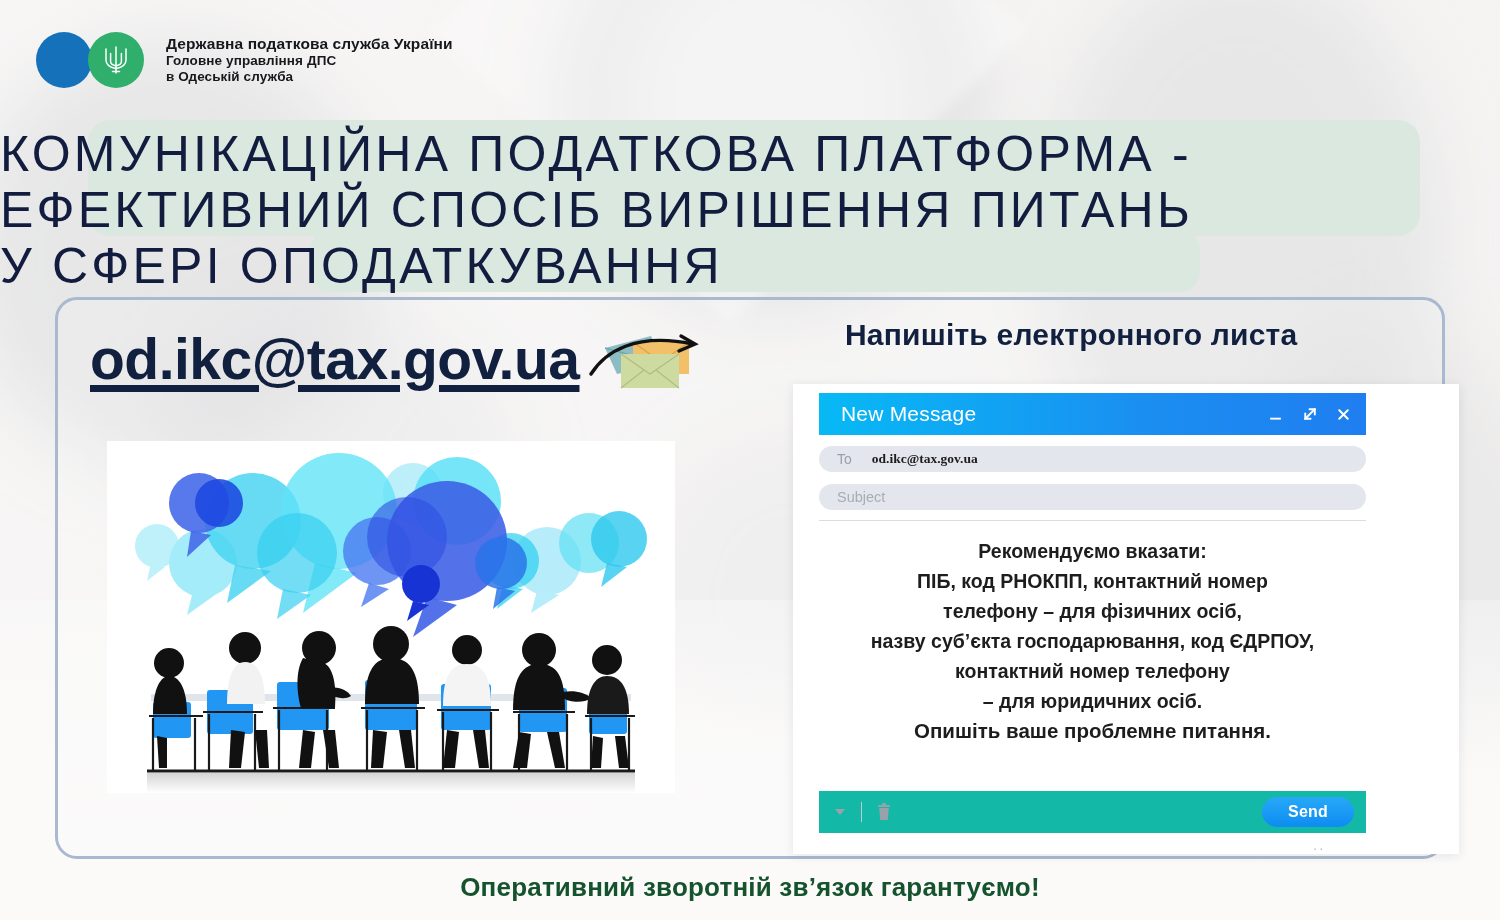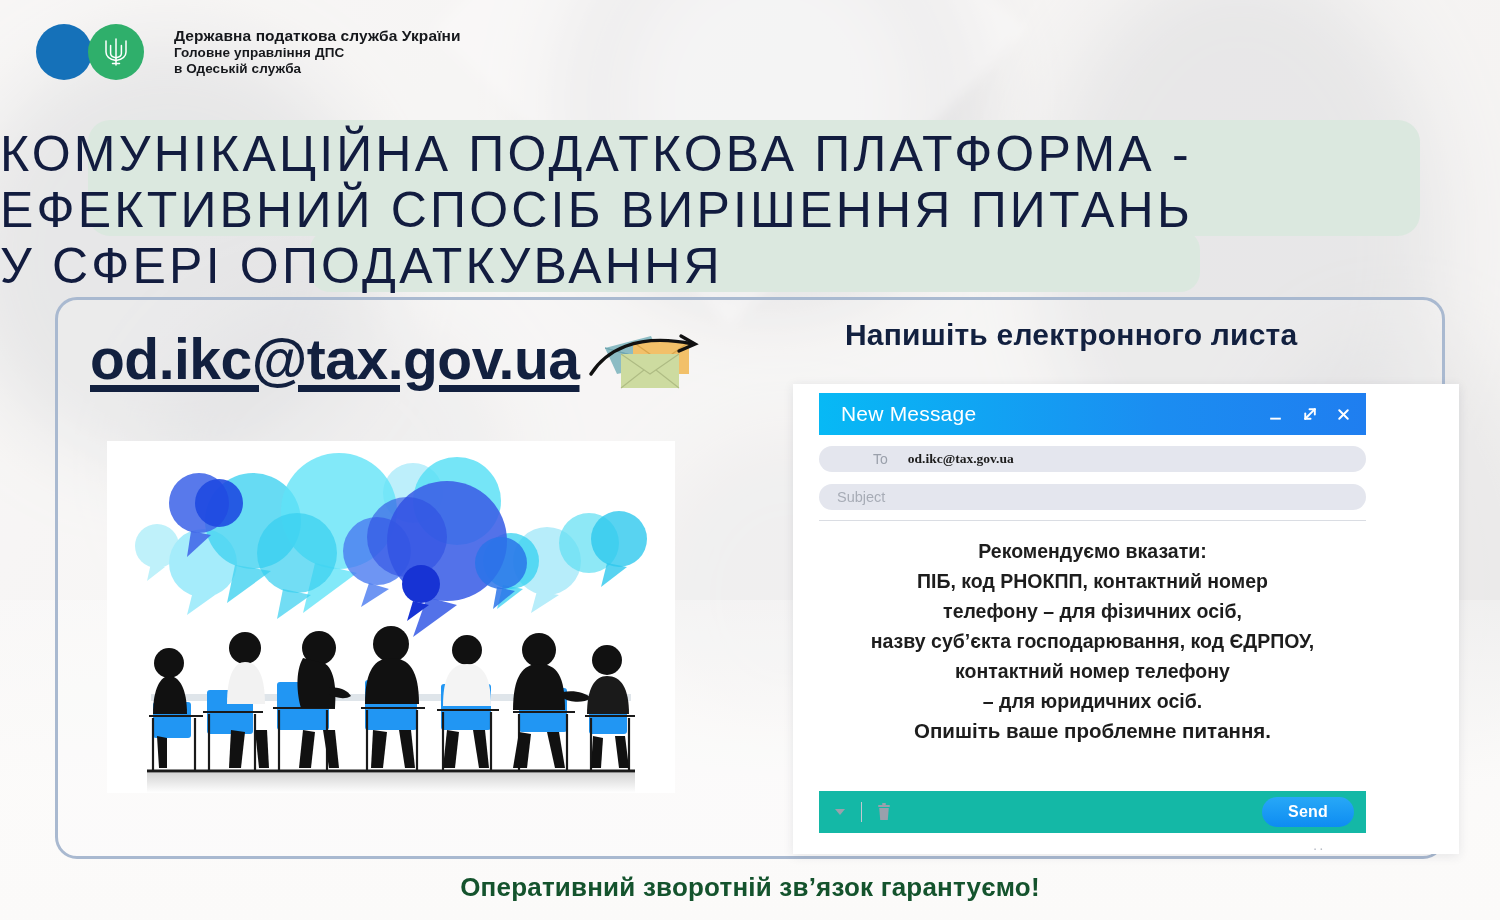--- a/index.html
+++ b/index.html
@@ -61,24 +61,24 @@
   }
   .bg-wash {
     position: absolute; inset: 0;
     background: rgba(248,247,246,0.58);
   }
 
   
   .brand {
     position: absolute;
     left: 36px;
-    top: 24px;
+    top: 32px;
     display: flex;
     align-items: center;
-    gap: 16px;
+    gap: 8px;
   }
   .brand-marks { position: relative; width: 114px; height: 56px; flex: none; }
   .dot {
     position: absolute; top: 0; width: 56px; height: 56px; border-radius: 50%;
   }
   .dot-blue  { left: 0;    background: #1571b9; }
   .dot-green { left: 52px; background: #2faf6b;
                display: flex; align-items: center; justify-content: center; }
   .brand-text {
     margin-left: 8px;
@@ -195,21 +195,21 @@
     width: 547px; height: 26px;
     background: #e4e6ee;
     border-radius: 13px;
     display: flex; align-items: center;
     box-sizing: border-box;
     padding-left: 18px;
   }
   .field-to      { top: 62px; }
   .field-subject { top: 100px; }
   .field-label {
-    color: #9aa0ab; font-size: 14px; font-weight: 400; margin-left: 36px;
+    color: #9aa0ab; font-size: 14px; font-weight: 400;
   }
   .field-value {
     color: #1c1c1c; font-size: 13.5px; font-weight: 700;
     margin-left: 20px; font-family: "Liberation Serif", serif;
   }
   .field-placeholder { color: #a7acb6; font-size: 14.5px; }
 
   .compose-rule {
     position: absolute; left: 26px; top: 136px;
     width: 547px; height: 1px; background: #dadde3;

